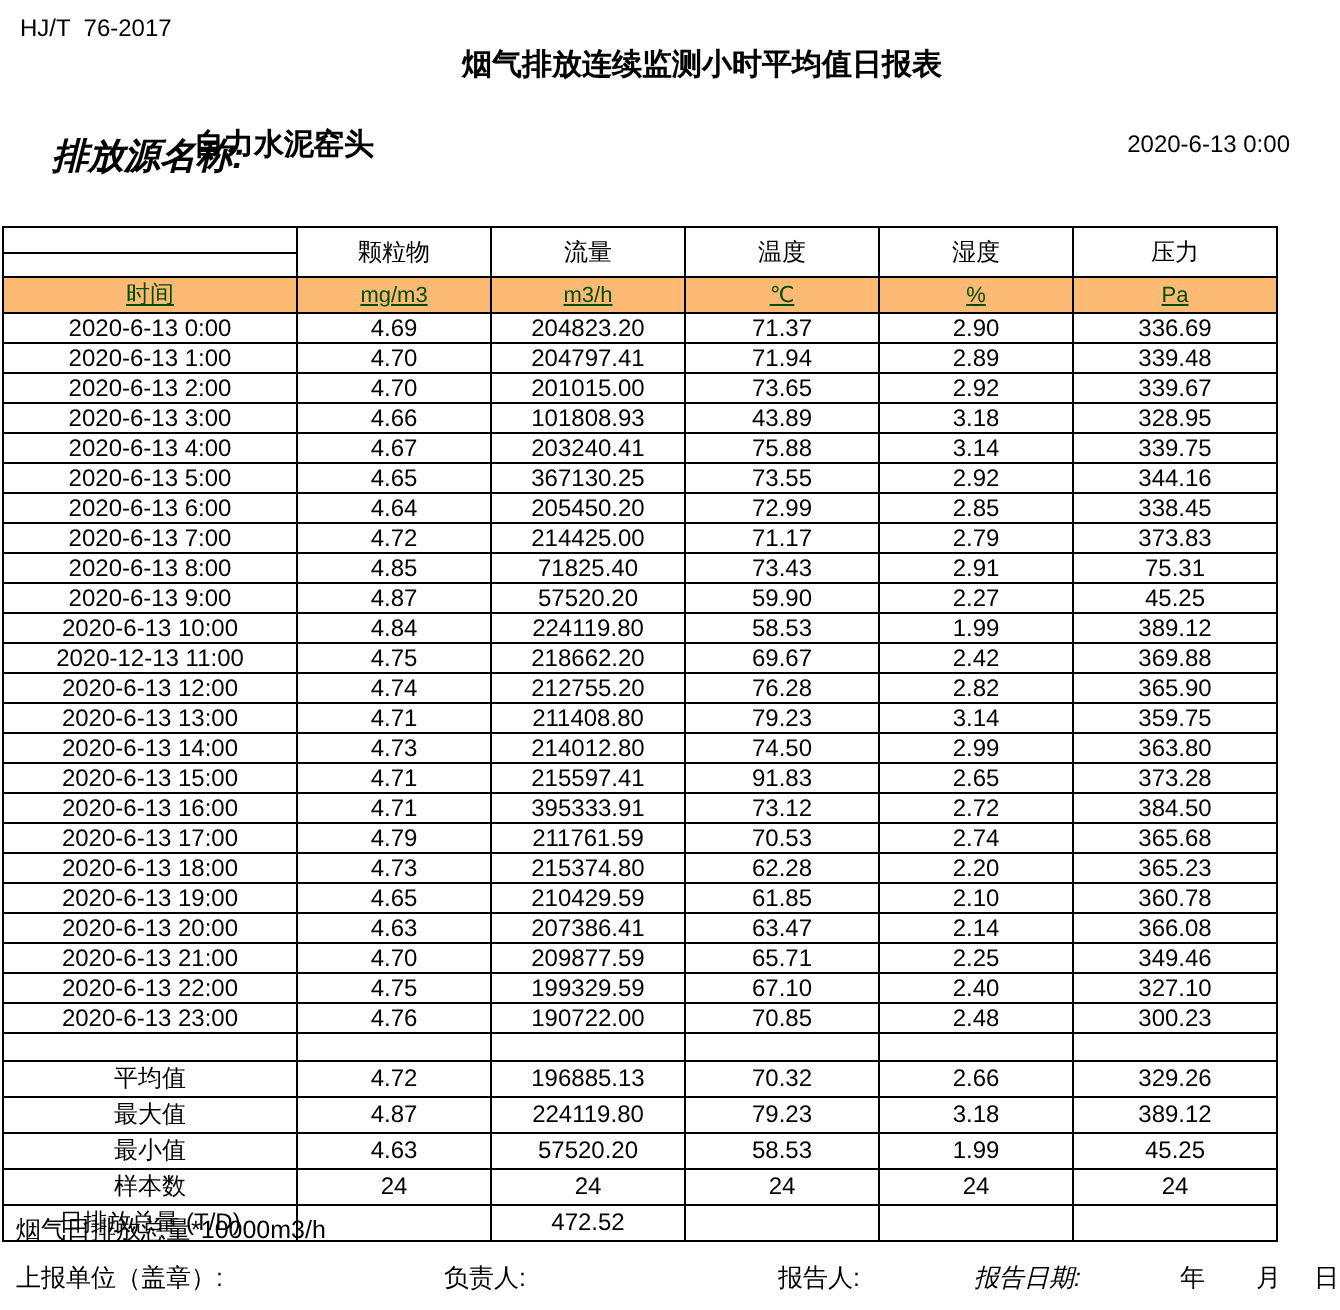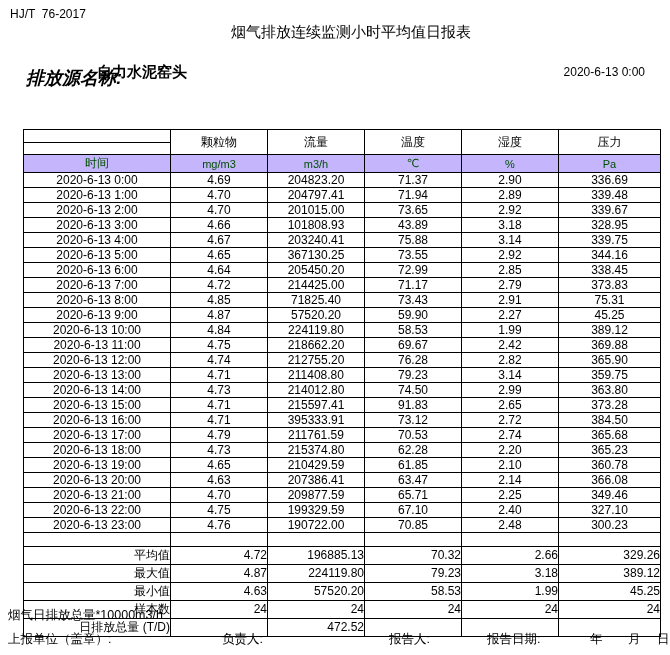--- a/index.html
+++ b/index.html
@@ -9,65 +9,66 @@
     position: relative;
     font-family: "Liberation Sans", "DejaVu Sans", sans-serif;
     color: #000;
   }
   .doc-code {
     position: absolute; left: 10px; top: 7px;
     font-size: 12px; font-weight: normal; white-space: pre;
   }
   .title {
     position: absolute; left: 0; top: 23px; width: 100%;
-    text-align: center; font-size: 15px; font-weight: normal; padding-left: 32px;
+    text-align: center; font-size: 15px; font-weight: bold; padding-left: 32px;
   }
   .source-label {
     position: absolute; left: 26px; top: 66px;
     font-size: 18px; font-weight: bold; font-style: italic;
   }
   .source-name {
     position: absolute; left: 97px; top: 63px;
     font-size: 15px; font-weight: bold;
   }
   .report-datetime {
     position: absolute; right: 25px; top: 65px;
     font-size: 12px;
   }
   table.report {
-    position: absolute; left: 23px; top: 113px;
+    position: absolute; left: 1px; top: 113px;
     width: 637px;
-    border-collapse: collapse; table-layout: fixed; margin-top: 16px;
+    border-collapse: collapse; table-layout: fixed;
   }
   table.report td {
     border: 1px solid #000;
     text-align: center; vertical-align: middle;
     font-size: 12px; white-space: nowrap; overflow: hidden;
     padding: 0;
   }
   tr.hdr-sub td { height: 12.5px; }
   td.param-hdr { font-size: 12.5px; }
   tr.green-row td {
     height: 14px;
-    background: #c4b5fd;
+    background: #fdba74;
     color: #004d00;
     font-size: 12px;
+    text-decoration: underline;
   }
   tr.green-row td.unit-cell { font-size: 11px; }
   tr.data-row td { height: 13.8px; }
-  tr.summary-row td { height: 12.1px; text-align: right; }
+  tr.summary-row td { height: 12.1px; }
   .footer-note {
     position: absolute; left: 8px; top: 607px;
     font-size: 12.5px;
   }
   .sig-item { position: absolute; top: 631px; font-size: 12.5px; }
   .sig-unit   { left: 8px; }
   .sig-resp   { left: 222px; }
   .sig-report { left: 353px; margin-left: 36px; }
-  .sig-date   { left: 487px; }
+  .sig-date   { left: 487px; font-style: italic; }
   .sig-year   { left: 590px; }
   .sig-month  { left: 628px; }
   .sig-day    { left: 657px; }
 </style>
 </head>
 <body>
 
 <div class="doc-code">HJ/T  76-2017</div>
 <div class="title">烟气排放连续监测小时平均值日报表</div>
 <div class="source-label">排放源名称:</div>
@@ -185,21 +186,21 @@
       </tr>
       <tr class="data-row">
         <td>2020-6-13 10:00</td>
         <td>4.84</td>
         <td>224119.80</td>
         <td>58.53</td>
         <td>1.99</td>
         <td>389.12</td>
       </tr>
       <tr class="data-row">
-        <td>2020-6-13 11:00</td>
+        <td>2020-12-13 11:00</td>
         <td>4.75</td>
         <td>218662.20</td>
         <td>69.67</td>
         <td>2.42</td>
         <td>369.88</td>
       </tr>
       <tr class="data-row">
         <td>2020-6-13 12:00</td>
         <td>4.74</td>
         <td>212755.20</td>

